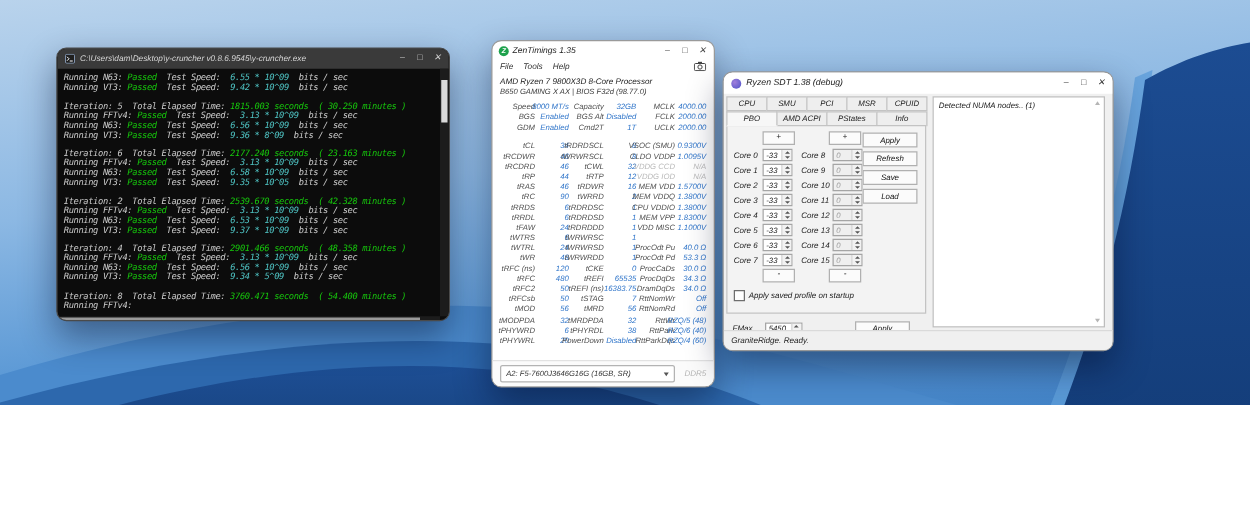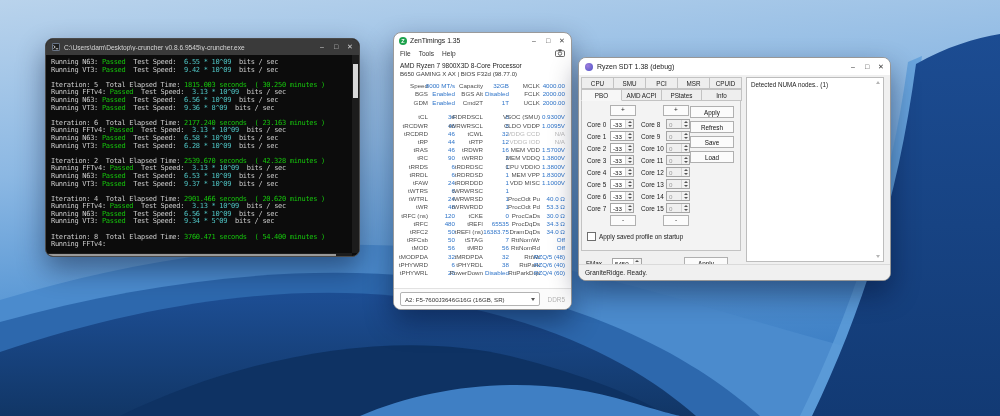--- a/index.html
+++ b/index.html
@@ -1,17 +1,17 @@
 <!DOCTYPE html>
 <html style="--pass-green: #16c60c; --speed-cyan: #4fc4c4; --console-fg: #cccccc; --console-bg: #0c0c0c; --console-title-bg: #3a3a3a; --zt-blue: #2e74c9; --zt-label: #4f4f4f; --zt-gray: #b9b9b9; --wp-top: #b9d3ec; --wp-upper: #8cb8e3; --wp-mid: #5d9ad6; --wp-low: #3c7ec4; --wp-ribbon-light: #4b8bcd; --wp-ribbon-mid: #2d68ad; --wp-ribbon-dark: #1d4e94; --wp-ribbon-darker: #113666; --wp-darkest: #0e3263; --wp-right-top: #1c4c92; --wp-right-bottom: #123a74; --wp-rim: #5e9dda; --wp-bottom-v: #3f7fc4;"><head>
 <meta charset="utf-8">
 <style>
   html,body{margin:0;padding:0;}
   body{width:1000px;height:416px;overflow:hidden;font-family:"Liberation Sans",sans-serif;}
-  .stage{position:relative;width:1000px;height:416px;overflow:hidden;background:#737373;}
+  .stage{position:relative;width:1000px;height:324px;overflow:hidden;background:#737373;font-style:italic;}
   .stage svg.wp{position:absolute;inset:0;}
 
   
   .win{position:absolute;border-radius:8px;box-shadow:0 12px 28px rgba(0,10,40,.45);overflow:hidden;}
   .ctl{display:flex;align-items:center;gap:0;margin-left:auto;}
   .ctl span{width:14px;text-align:center;font-size:7px;line-height:10px;cursor:default;}
 
   
   .win-console{left:45px;top:38px;width:313px;height:217px;background:var(--console-bg);border:1px solid #4a4a4a;}
   .console-titlebar{height:16px;background:var(--console-title-bg);display:flex;align-items:center;padding:0 2px 0 6px;}
@@ -142,28 +142,28 @@
           <div class="cline"><span class="c-p">Running VT3: </span><span class="c-g">Passed</span><span class="c-p">  Test Speed:  </span><span class="c-c">9.42 * 10^09</span><span class="c-p">  bits / sec</span></div>
           <div class="cline">&nbsp;</div>
           <div class="cline"><span class="c-p">Iteration: 5  Total Elapsed Time: </span><span class="c-g">1815.003 seconds  ( 30.250 minutes )</span></div>
           <div class="cline"><span class="c-p">Running FFTv4: </span><span class="c-g">Passed</span><span class="c-p">  Test Speed:  </span><span class="c-c">3.13 * 10^09</span><span class="c-p">  bits / sec</span></div>
           <div class="cline"><span class="c-p">Running N63: </span><span class="c-g">Passed</span><span class="c-p">  Test Speed:  </span><span class="c-c">6.56 * 10^09</span><span class="c-p">  bits / sec</span></div>
           <div class="cline"><span class="c-p">Running VT3: </span><span class="c-g">Passed</span><span class="c-p">  Test Speed:  </span><span class="c-c">9.36 * 8^09</span><span class="c-p">  bits / sec</span></div>
           <div class="cline">&nbsp;</div>
           <div class="cline"><span class="c-p">Iteration: 6  Total Elapsed Time: </span><span class="c-g">2177.240 seconds  ( 23.163 minutes )</span></div>
           <div class="cline"><span class="c-p">Running FFTv4: </span><span class="c-g">Passed</span><span class="c-p">  Test Speed:  </span><span class="c-c">3.13 * 10^09</span><span class="c-p">  bits / sec</span></div>
           <div class="cline"><span class="c-p">Running N63: </span><span class="c-g">Passed</span><span class="c-p">  Test Speed:  </span><span class="c-c">6.58 * 10^09</span><span class="c-p">  bits / sec</span></div>
-          <div class="cline"><span class="c-p">Running VT3: </span><span class="c-g">Passed</span><span class="c-p">  Test Speed:  </span><span class="c-c">6.28 * 10^09</span><span class="c-p">  bits / sec</span></div>
+          <div class="cline"><span class="c-p">Running VT3: </span><span class="c-g">Passed</span><span class="c-p">  Test Speed:  </span><span class="c-c">9.35 * 10^05</span><span class="c-p">  bits / sec</span></div>
           <div class="cline">&nbsp;</div>
           <div class="cline"><span class="c-p">Iteration: 2  Total Elapsed Time: </span><span class="c-g">2539.670 seconds  ( 42.328 minutes )</span></div>
           <div class="cline"><span class="c-p">Running FFTv4: </span><span class="c-g">Passed</span><span class="c-p">  Test Speed:  </span><span class="c-c">3.13 * 10^09</span><span class="c-p">  bits / sec</span></div>
           <div class="cline"><span class="c-p">Running N63: </span><span class="c-g">Passed</span><span class="c-p">  Test Speed:  </span><span class="c-c">6.53 * 10^09</span><span class="c-p">  bits / sec</span></div>
           <div class="cline"><span class="c-p">Running VT3: </span><span class="c-g">Passed</span><span class="c-p">  Test Speed:  </span><span class="c-c">9.37 * 10^09</span><span class="c-p">  bits / sec</span></div>
           <div class="cline">&nbsp;</div>
-          <div class="cline"><span class="c-p">Iteration: 4  Total Elapsed Time: </span><span class="c-g">2901.466 seconds  ( 20.620 minutes )</span></div>
+          <div class="cline"><span class="c-p">Iteration: 4  Total Elapsed Time: </span><span class="c-g">2901.466 seconds  ( 48.358 minutes )</span></div>
           <div class="cline"><span class="c-p">Running FFTv4: </span><span class="c-g">Passed</span><span class="c-p">  Test Speed:  </span><span class="c-c">3.13 * 10^09</span><span class="c-p">  bits / sec</span></div>
           <div class="cline"><span class="c-p">Running N63: </span><span class="c-g">Passed</span><span class="c-p">  Test Speed:  </span><span class="c-c">6.56 * 10^09</span><span class="c-p">  bits / sec</span></div>
           <div class="cline"><span class="c-p">Running VT3: </span><span class="c-g">Passed</span><span class="c-p">  Test Speed:  </span><span class="c-c">9.34 * 5^09</span><span class="c-p">  bits / sec</span></div>
           <div class="cline">&nbsp;</div>
           <div class="cline"><span class="c-p">Iteration: 8  Total Elapsed Time: </span><span class="c-g">3760.471 seconds  ( 54.400 minutes )</span></div>
           <div class="cline"><span class="c-p">Running FFTv4:</span></div>
         </div>
       <div class="console-vscroll">
         <div class="console-vthumb"></div>
       </div>

